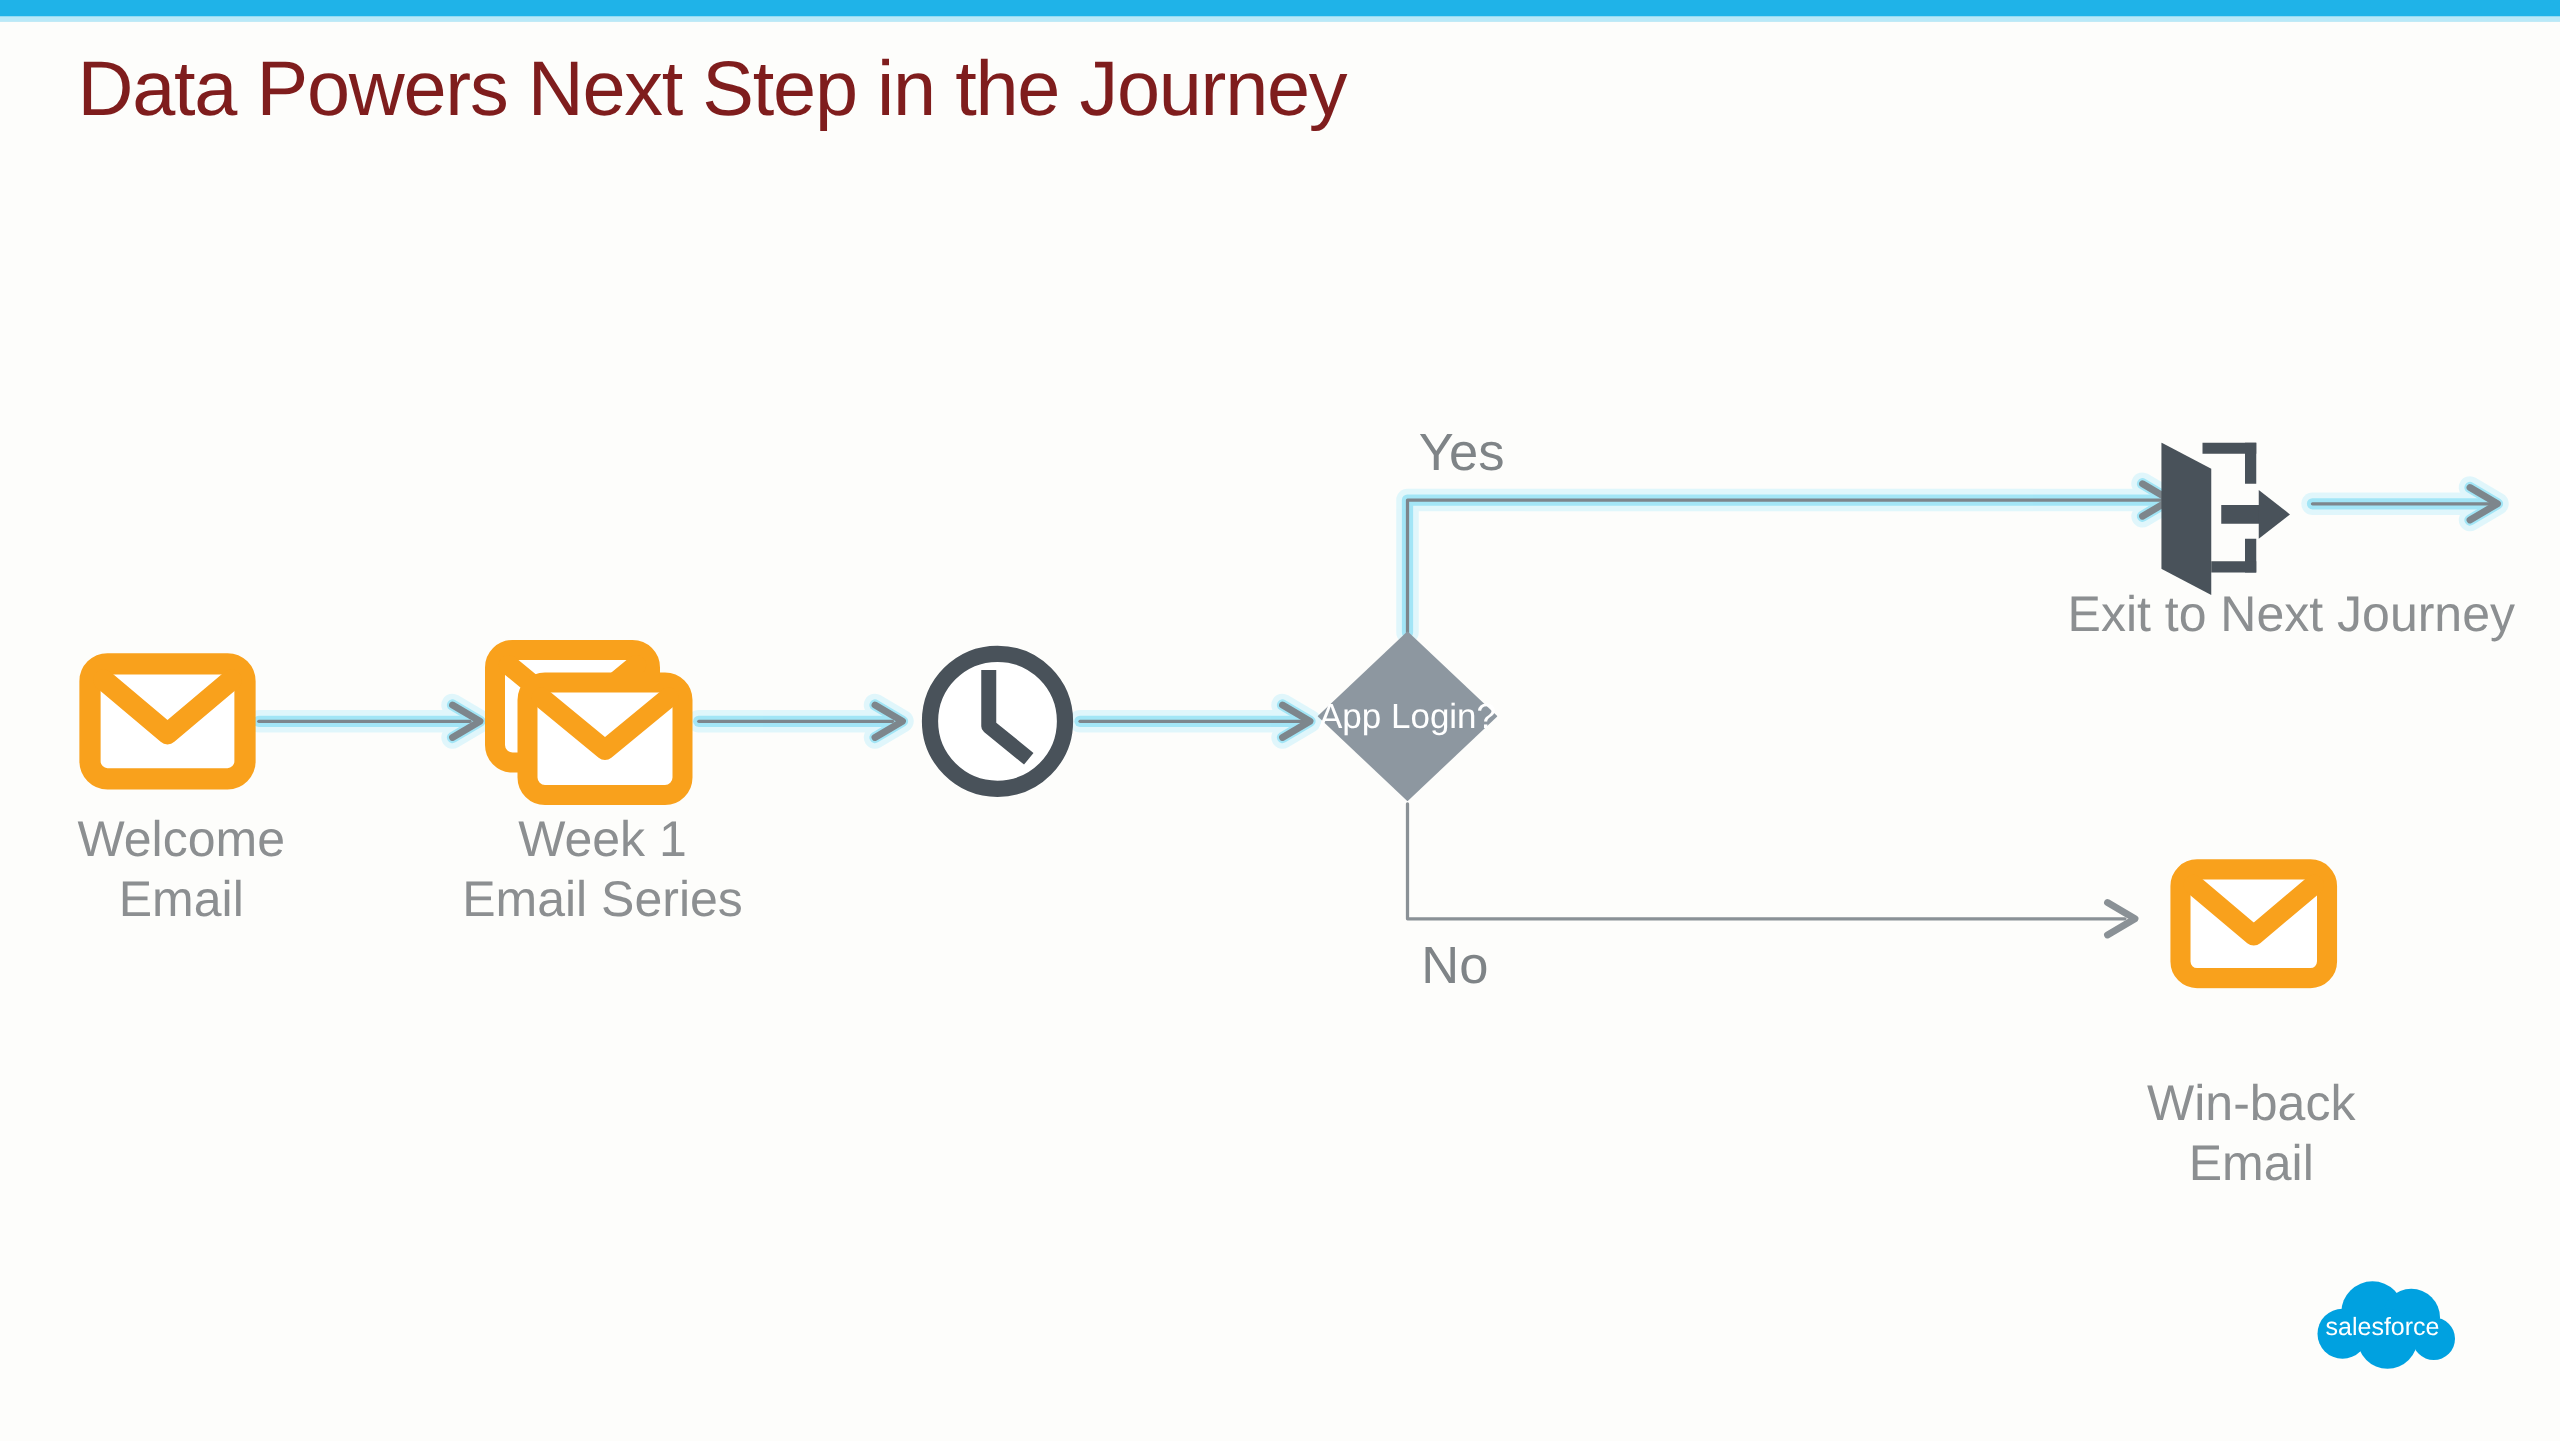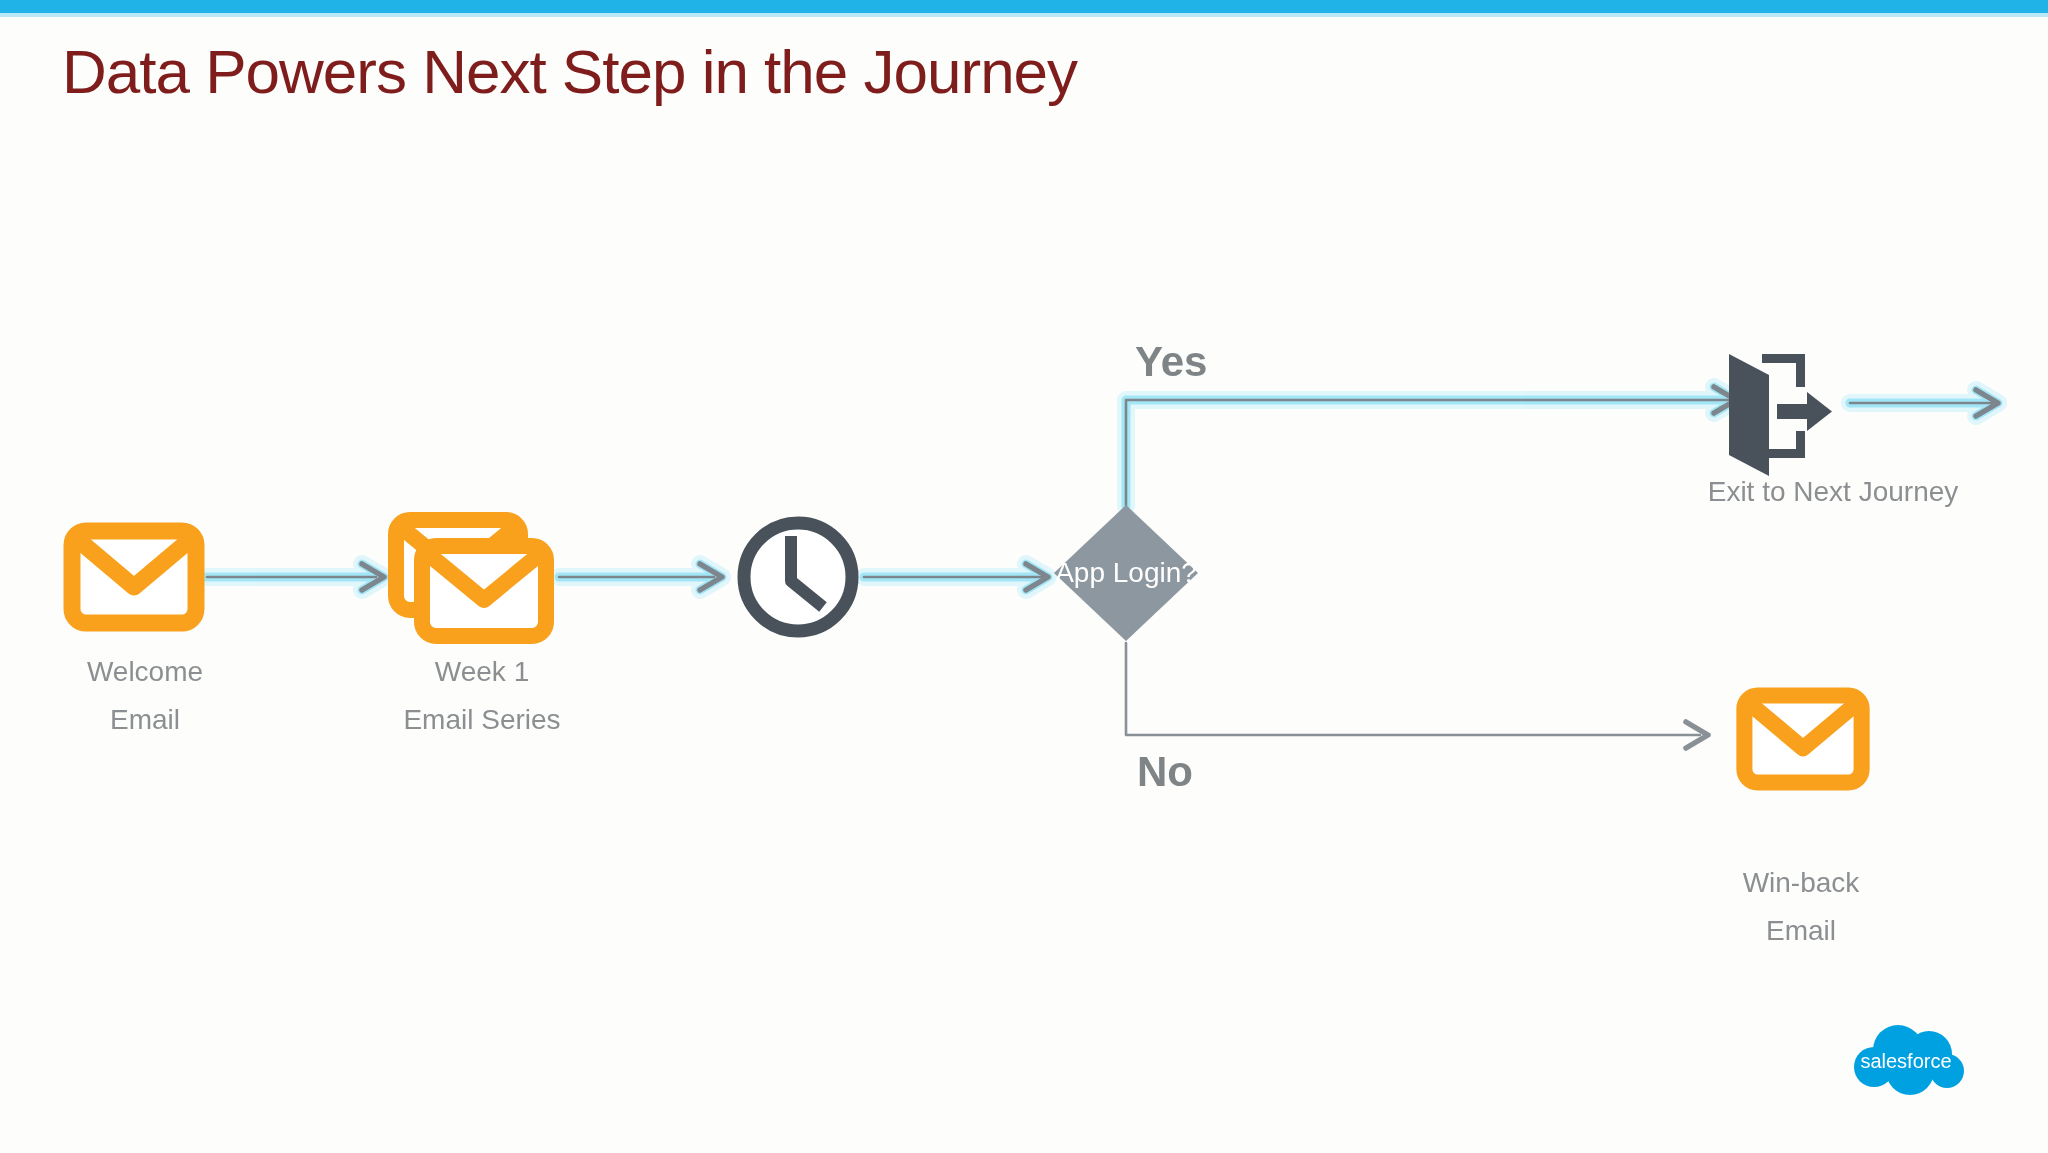--- a/index.html
+++ b/index.html
@@ -18,26 +18,26 @@
   }
   .title{
     position:absolute;left:62px;top:36px;
     font-size:62px;font-weight:400;letter-spacing:-1px;
     color:#7f1d1d;white-space:nowrap;
   }
   .node-label{
     position:absolute;
     text-align:center;
     color:#8c8f91;
-    font-size:28px;line-height:48px;font-weight:400;
+    font-size:40px;line-height:48px;font-weight:400;
   }
   .branch-label{
     position:absolute;
     color:#7f8487;
-    font-size:42px;font-weight:700;
+    font-size:42px;font-weight:400;
   }
   .icon{position:absolute;}
   .diamond-wrap{
     position:absolute;left:1054px;top:505px;width:144px;height:136px;
   }
   .diamond-wrap svg{position:absolute;left:0;top:0;}
   .diamond-text{
     position:absolute;left:0;top:0;width:100%;height:100%;
     display:flex;align-items:center;justify-content:center;
     color:#ffffff;font-size:28px;font-weight:400;

